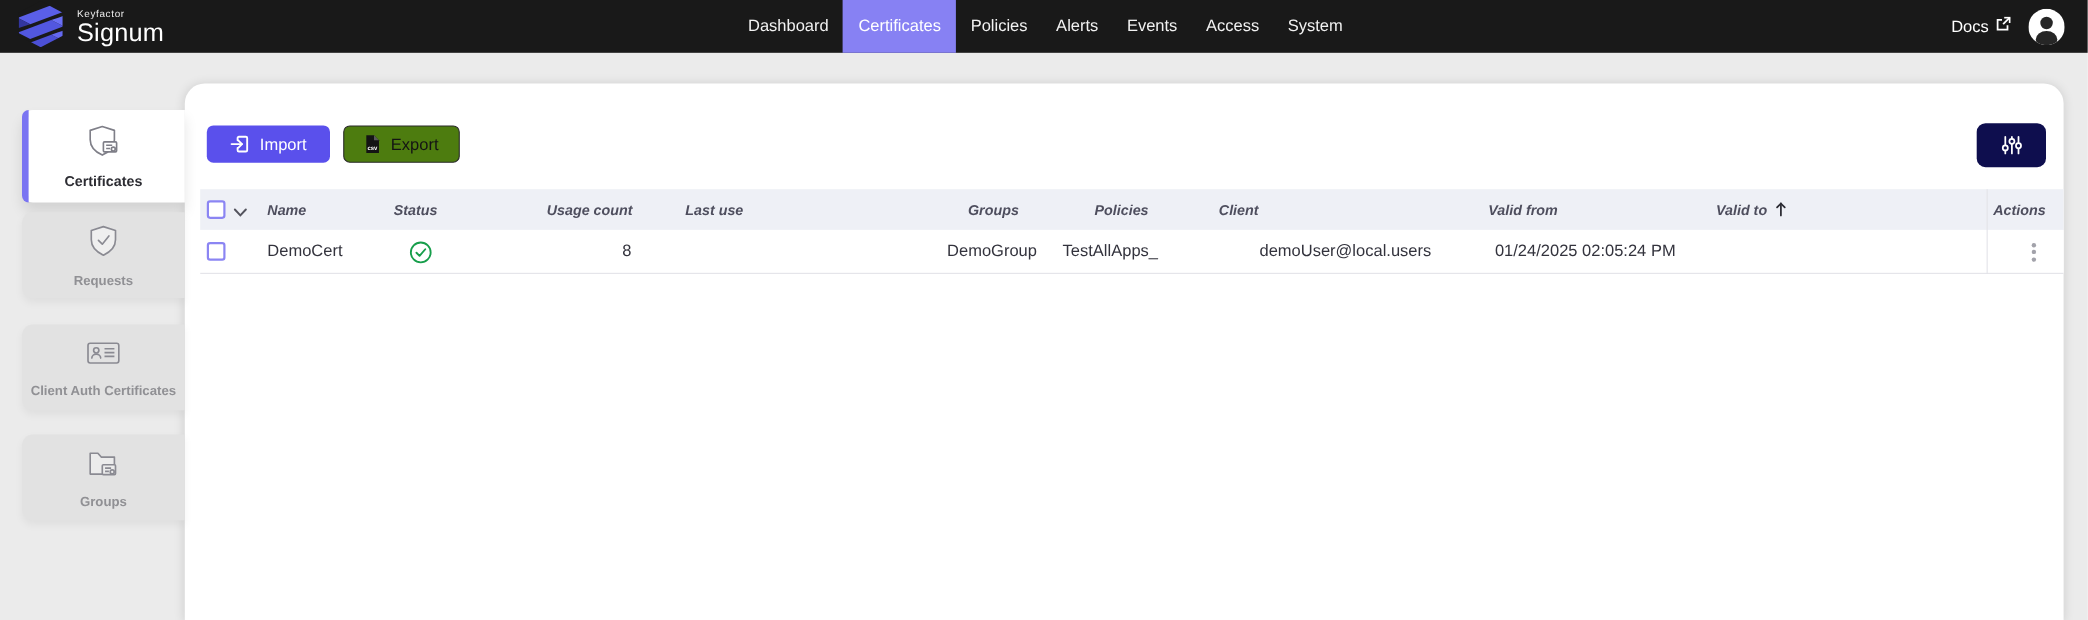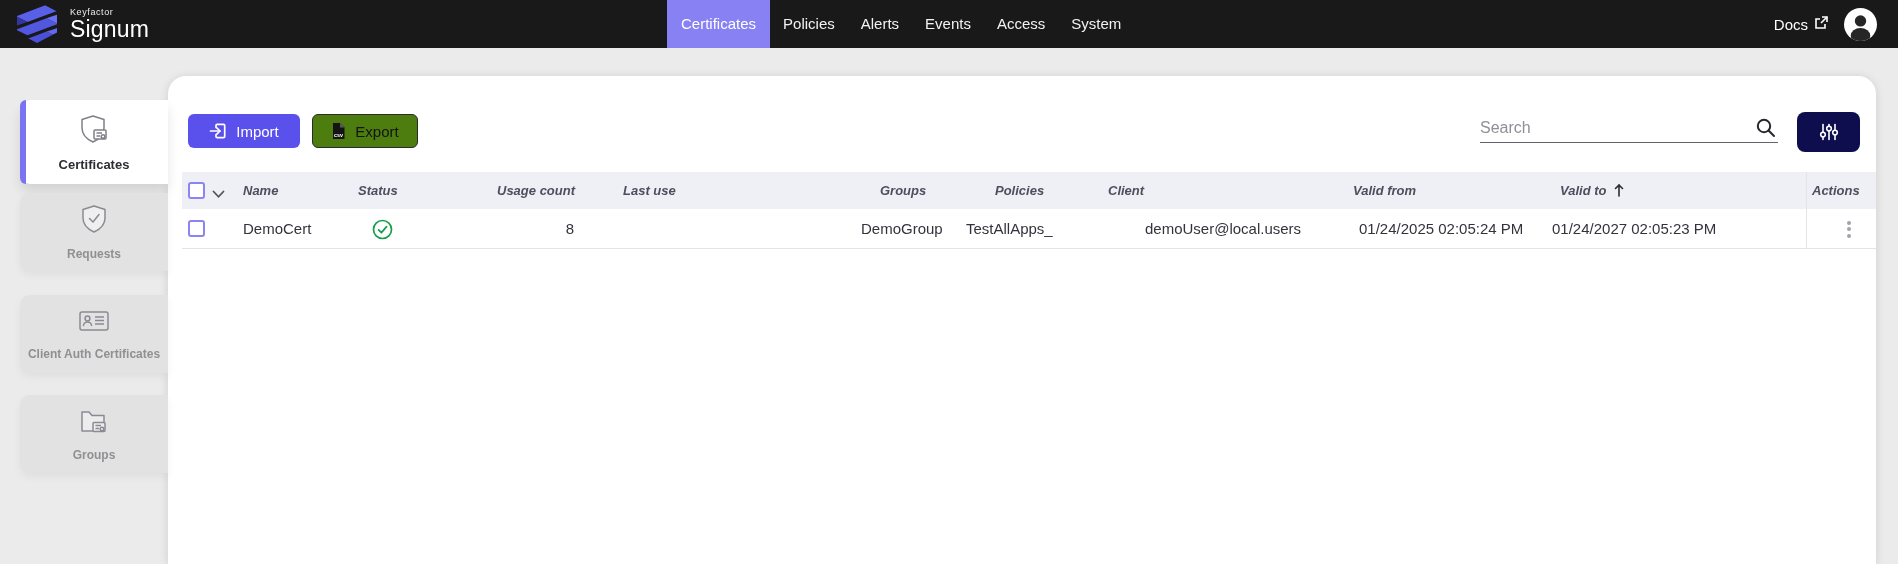--- a/index.html
+++ b/index.html
@@ -97,20 +97,21 @@
         </g>
       </svg>
     </span>
     <span class="brand-text">
       <span class="brand-top">Keyfactor</span>
       <span class="brand-main">Signum</span>
     </span>
   </div>
 
   <div class="nav-items">
+    <div class="nav-item">Dashboard</div>
     <div class="nav-item active">Certificates</div>
     <div class="nav-item">Policies</div>
     <div class="nav-item">Alerts</div>
     <div class="nav-item">Events</div>
     <div class="nav-item">Access</div>
     <div class="nav-item">System</div>
   </div>
 
   <div class="nav-right">
     <span class="docs-link">
@@ -207,29 +208,20 @@
     <span style="display:flex;">
       <svg width="15" height="18" viewBox="0 0 15 18">
         <path d="M2 1 H9 L13.5 5.5 V17 H2 Z" fill="#141414"></path>
         <path d="M9 1 L13.5 5.5 H9 Z" fill="#5a5a5a"></path>
         <text x="3" y="14.5" font-size="5.4" font-weight="bold" fill="#fff" font-family="Liberation Sans, sans-serif">csv</text>
       </svg>
     </span>
     <span>Export</span>
   </button>
 
-  <div class="search-wrap">
-    <input class="search-input" type="text" placeholder="Search" style="">
-    <span class="search-ico">
-      <svg width="21" height="21" viewBox="0 0 21 21" fill="none" stroke="#26262e" stroke-width="2" stroke-linecap="round">
-        <circle cx="9" cy="9" r="6.2"></circle>
-        <line x1="13.8" y1="13.8" x2="19" y2="19"></line>
-      </svg>
-    </span>
-  </div>
 
   <button class="btn btn-filter">
     <span style="display:flex;">
       <svg width="20" height="18" viewBox="0 0 20 18" fill="none" stroke="#fff" stroke-width="1.6" stroke-linecap="round">
         <line x1="4" y1="1.5" x2="4" y2="16.5"></line>
         <line x1="10" y1="1.5" x2="10" y2="16.5"></line>
         <line x1="16" y1="1.5" x2="16" y2="16.5"></line>
         <circle cx="4" cy="11.5" r="2.3" fill="#0e0e4e"></circle>
         <circle cx="10" cy="5.5" r="2.3" fill="#0e0e4e"></circle>
         <circle cx="16" cy="9.5" r="2.3" fill="#0e0e4e"></circle>
@@ -268,21 +260,20 @@
       <svg width="21" height="21" viewBox="0 0 21 21" fill="none" stroke="#179e4b" stroke-width="1.7" stroke-linecap="round" stroke-linejoin="round">
         <circle cx="10.5" cy="10.5" r="9"></circle>
         <polyline points="6.6,10.8 9.4,13.6 14.6,7.6"></polyline>
       </svg>
     </span>
     <span class="tcell" style="left:315px; width:77px; text-align:right;">8</span>
     <span class="tcell" style="left:679px;">DemoGroup</span>
     <span class="tcell" style="left:784px;">TestAllApps_</span>
     <span class="tcell" style="left:963px;">demoUser@local.users</span>
     <span class="tcell" style="left:1177px;">01/24/2025 02:05:24 PM</span>
-    <span class="tcell" style="left:1370px;">01/24/2027 02:05:23 PM</span>
     <span class="kebab">
         <i></i>
         <i></i>
         <i></i>
       </span>
   </div>
 
   <div class="colsep"></div>
 </div>
 

